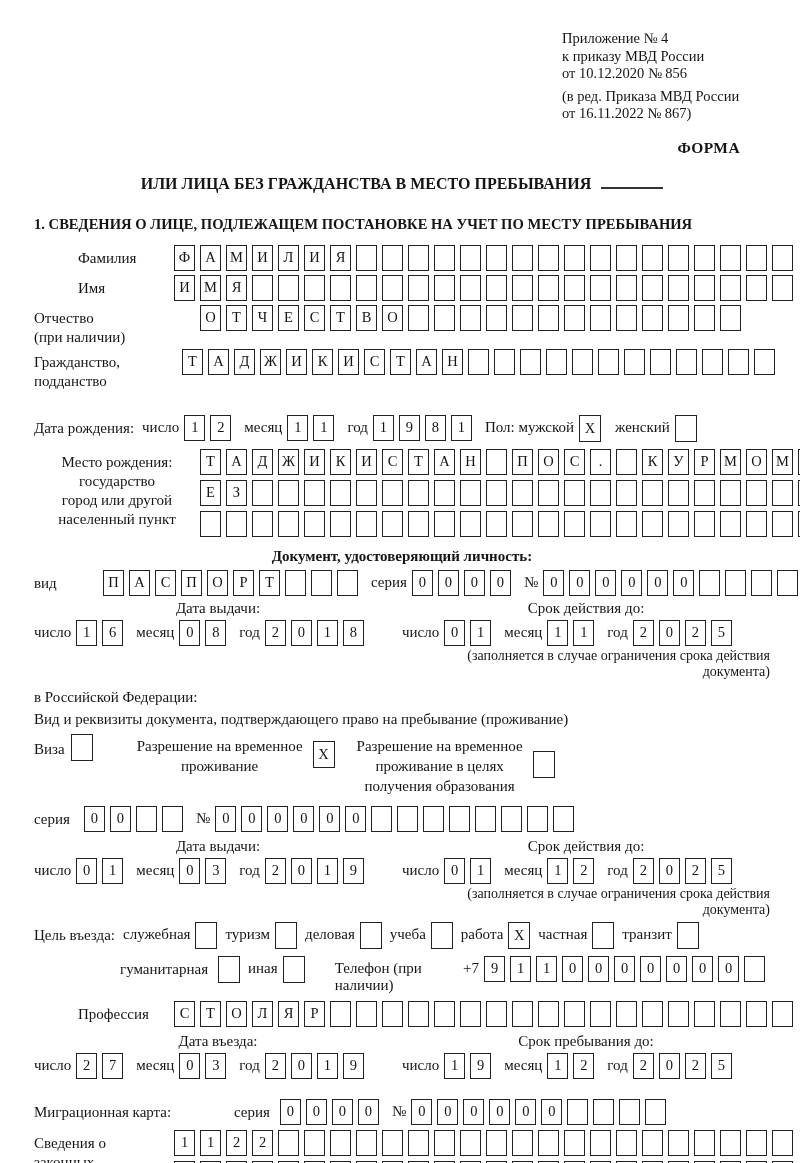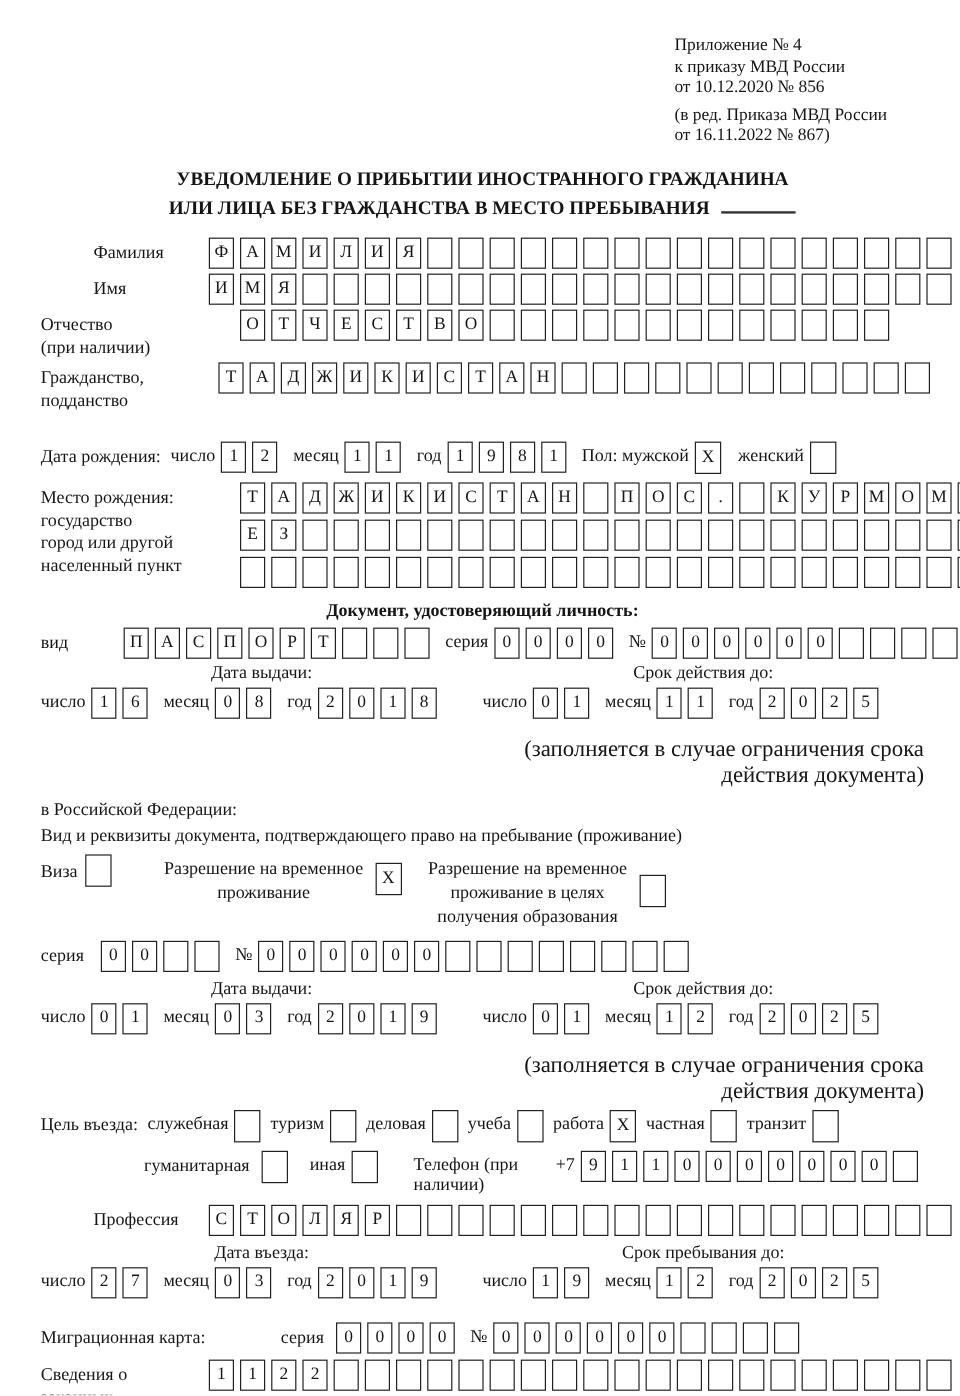--- a/index.html
+++ b/index.html
@@ -22,21 +22,21 @@
           display:inline-flex; align-items:center; justify-content:center;
           font-size:14.5px; flex:none; background:#fff; }
   .cb { width:22px; height:27px; margin-right:0; }
   .dl { margin:0 5px 0 8px; padding-top:4px; }
   .dl0 { margin-left:0; }
   .center-b { text-align:center; font-weight:bold; margin:6px 0 5px; font-size:15px; }
   .twocol { display:flex; margin-bottom:4px;font-family:Liberation Serif, serif; }
   .col-l { width:368px; flex:none; }
   .col-r { flex:1; }
   .col-head { text-align:center; margin-bottom:3px; }
-  .note { font-size:19px; text-align:right; margin-top:15px; }
+  .note { font-size:14px; text-align:right; margin-top:2px; }
   .ptext { line-height:22px; margin:6px 0 2px; }
   .permit-row { display:flex; align-items:flex-start; margin:4px 0 10px; }
   .opt { display:inline-flex; align-items:center; }
   .opt .t { padding-top:4px; }
   .opt .tc { text-align:center; line-height:20px; padding-top:2px; }
   .gap6 { width:6px; flex:none; } .gap10 { width:10px; flex:none; } .gap14 { width:14px; flex:none; }
   .gap22 { width:22px; flex:none; } .gap30 { width:30px; flex:none; }
   .stack > .boxrow { margin-bottom:5px; }
   .stack { display:flex; flex-direction:column; }
 </style>
@@ -46,26 +46,27 @@
 <div class="page">
 
   <div class="hdr-note">
     <div>Приложение № 4</div>
     <div>к приказу МВД России</div>
     <div>от 10.12.2020 № 856</div>
     <div class="g2">(в ред. Приказа МВД России</div>
     <div>от 16.11.2022 № 867)</div>
   </div>
 
+  <div class="forma">ФОРМА</div>
 
   <div class="title">
-    <div>УВЕДОМЛЕНИЕ О ПРИБЫТИИ ИНОСТРАННОГО ГРАЖДАНИНА</div>
     <div><span>ИЛИ ЛИЦА БЕЗ ГРАЖДАНСТВА В МЕСТО ПРЕБЫВАНИЯ</span><span class="blank"></span></div>
   </div>
 
+  <div class="sec1">1. СВЕДЕНИЯ О ЛИЦЕ, ПОДЛЕЖАЩЕМ ПОСТАНОВКЕ НА УЧЕТ ПО МЕСТУ ПРЕБЫВАНИЯ</div>
 
   <div class="rows">
 
     <div class="frow">
       <span class="lbl w96">Фамилия</span>
       <span class="boxrow">
           <span class="cbox">Ф</span>
           <span class="cbox">А</span>
           <span class="cbox">М</span>
           <span class="cbox">И</span>
@@ -206,21 +207,21 @@
       <span class="dl">Пол: мужской</span>
       <span class="boxrow">
           <span class="cbox cb">X</span>
         </span>
       <span class="dl" style="margin-left:14px">женский</span>
       <span class="boxrow">
           <span class="cbox cb"></span>
         </span>
     </div>
 
-    <div class="frow" style="margin-bottom:0;">
+    <div class="frow" style="margin-bottom:0;text-align:center;">
       <span class="lbl w166">
         <span style="display:block">Место рождения:</span>
         <span style="display:block">государство</span>
         <span style="display:block">город или другой</span>
         <span style="display:block">населенный пункт</span>
       </span>
       <span class="stack">
         <span class="boxrow">
             <span class="cbox">Т</span>
             <span class="cbox">А</span>
@@ -534,21 +535,21 @@
           <span class="cbox cb"></span>
         </span>
     </div>
 
     <div class="frow" style="margin-bottom:7px;">
       <span class="lbl" style="margin-left:86px">гуманитарная</span>
       <span class="gap10"></span>
       <span class="boxrow">
           <span class="cbox cb"></span>
         </span>
-      <span class="dl" style="margin-left:18px">иная</span>
+      <span class="dl" style="margin-left:8px">иная</span>
       <span class="boxrow">
           <span class="cbox cb"></span>
         </span>
       <span class="dl" style="margin-left:30px">Телефон (при наличии)</span>
       <span class="dl" style="margin-left:22px">+7</span>
       <span class="boxrow">
           <span class="cbox">9</span>
           <span class="cbox">1</span>
           <span class="cbox">1</span>
           <span class="cbox">0</span>

